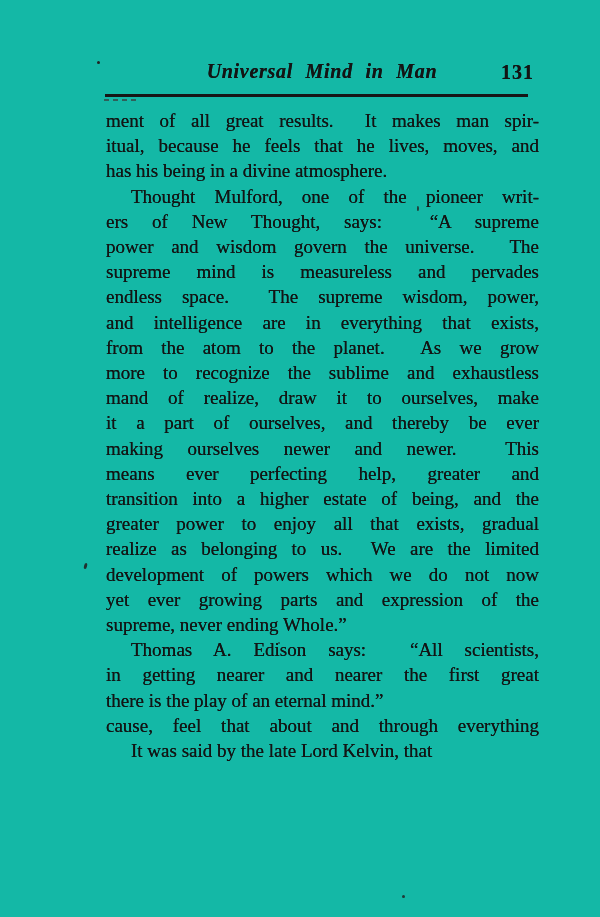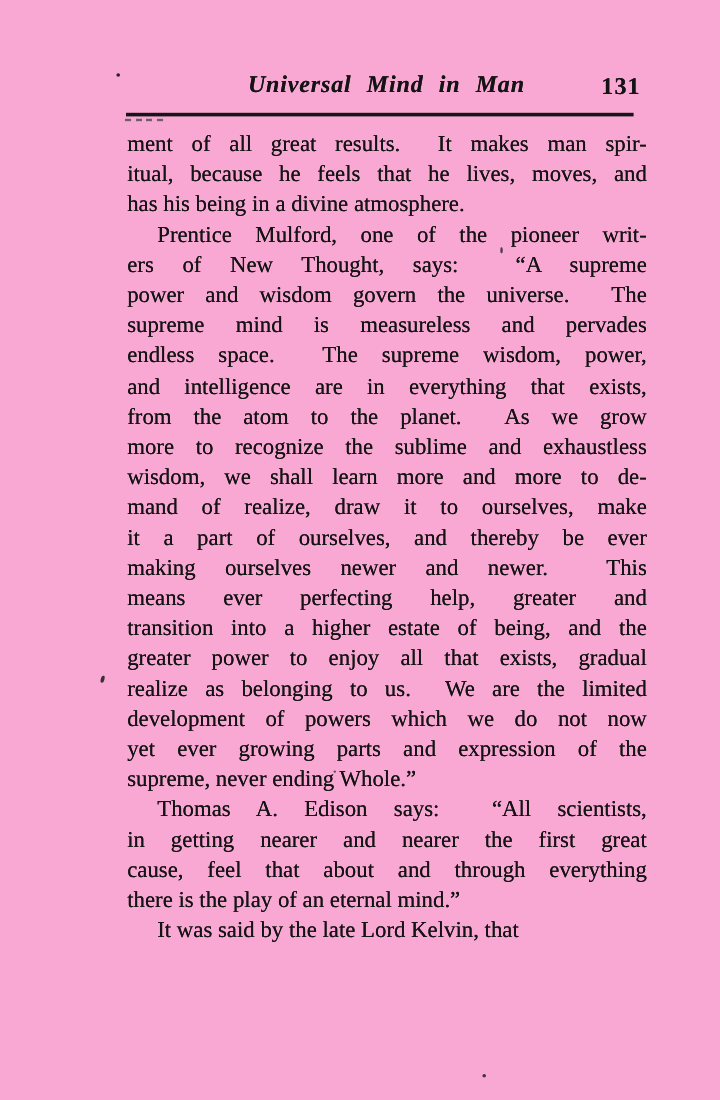--- a/index.html
+++ b/index.html
@@ -11,21 +11,21 @@
     width: 600px;
     height: 917px;
     position: relative;
     overflow: hidden;
     font-family: "Liberation Serif", "DejaVu Serif", serif;
     color: #141414;
   }
   .scan-page {
     position: absolute;
     inset: 0;
-    background: #f9a8d4;
+    background: #14b8a6;
   }
   
   .running-header {
     position: absolute;
     top: 60px;
     left: 106px;
     width: 432px;
     height: 28px;
   }
   .head-title {
@@ -109,43 +109,42 @@
     <span class="page-num">131</span>
   </div>
 
   <div class="header-rule"></div>
   <div class="rule-artifact"></div>
 
   <div class="body-text">
       <div class="line">ment of all great results.&nbsp; It makes man spir-</div>
       <div class="line">itual, because he feels that he lives, moves, and</div>
       <div class="line end">has his being in a divine atmosphere.</div>
-      <div class="line indent">Prentice Mulford, one of the pioneer writ-</div>
+      <div class="line indent">Thought Mulford, one of the pioneer writ-</div>
       <div class="line">ers of New Thought, says:&nbsp; “A supreme</div>
       <div class="line">power and wisdom govern the universe.&nbsp; The</div>
       <div class="line">supreme mind is measureless and pervades</div>
       <div class="line">endless space.&nbsp; The supreme wisdom, power,</div>
       <div class="line">and intelligence are in everything that exists,</div>
       <div class="line">from the atom to the planet.&nbsp; As we grow</div>
       <div class="line">more to recognize the sublime and exhaustless</div>
-      <div class="line">wisdom, we shall learn more and more to de-</div>
       <div class="line">mand of realize, draw it to ourselves, make</div>
       <div class="line">it a part of ourselves, and thereby be ever</div>
       <div class="line">making ourselves newer and newer.&nbsp; This</div>
       <div class="line">means ever perfecting help, greater and</div>
       <div class="line">transition into a higher estate of being, and the</div>
       <div class="line">greater power to enjoy all that exists, gradual</div>
       <div class="line">realize as belonging to us.&nbsp; We are the limited</div>
       <div class="line">development of powers which we do not now</div>
       <div class="line">yet ever growing parts and expression of the</div>
       <div class="line end">supreme, never ending Whole.”</div>
       <div class="line indent">Thomas A. Edison says:&nbsp; “All scientists,</div>
       <div class="line">in getting nearer and nearer the first great</div>
+      <div class="line end">there is the play of an eternal mind.”</div>
       <div class="line">cause, feel that about and through everything</div>
-      <div class="line end">there is the play of an eternal mind.”</div>
       <div class="line end indent">It was said by the late Lord Kelvin, that</div>
     </div>
 
   <span class="speck s1"></span>
   <span class="speck s2"></span>
   <span class="speck s3"></span>
   <span class="speck s4"></span>
   <span class="speck s5"></span>
 </div>
 

